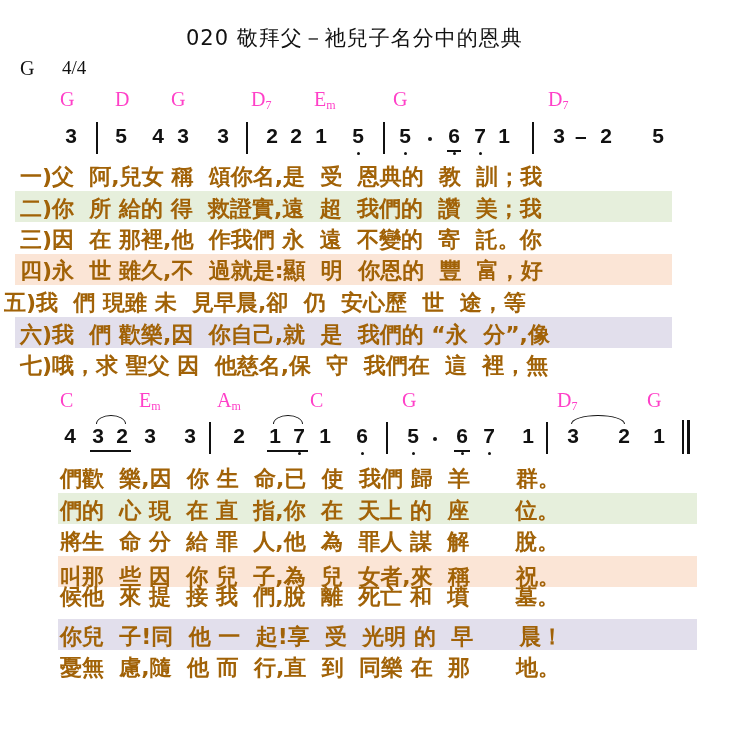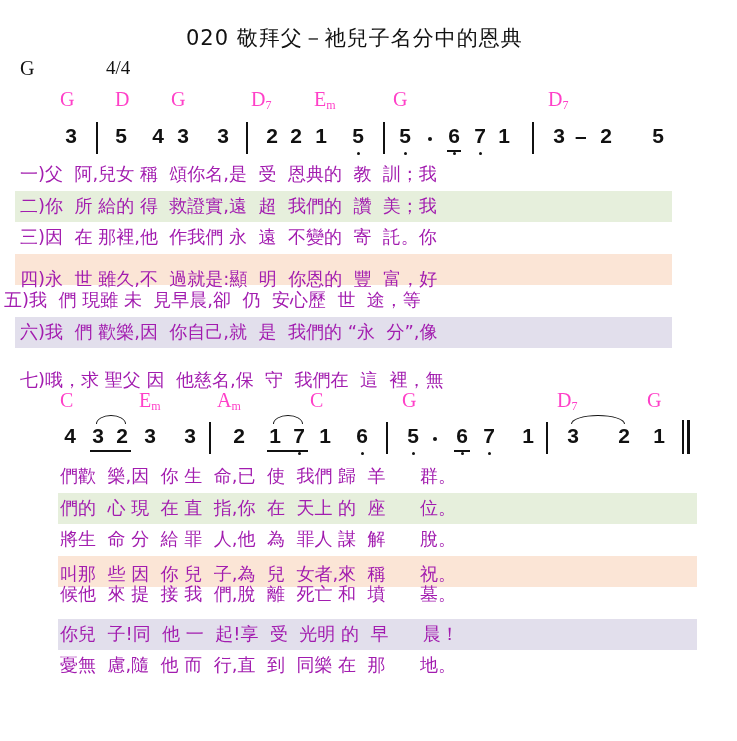--- a/index.html
+++ b/index.html
@@ -1,35 +1,35 @@
 <!DOCTYPE html>
 <html><head>
 <meta charset="utf-8">
 <style>
   html, body { margin:0; padding:0; background:#ffffff; }
   body { width:737px; height:741px; position:relative; overflow:hidden;
          font-family:"DejaVu Sans", sans-serif; color:#111; }
   .abs { position:absolute; }
   .title { left:186px; top:24px; font-size:21px; letter-spacing:1px; white-space:nowrap; color:#111; }
   .key { left:20px; top:57px; font-family:"Liberation Serif", serif; font-size:20px; }
-  .meter { left:62px; top:57px; font-family:"Liberation Serif", serif; font-size:19px;margin-left:44px; }
+  .meter { left:62px; top:57px; font-family:"Liberation Serif", serif; font-size:19px; }
   .chord { font-family:"Liberation Serif", serif; font-size:20px; color:#ff40c8; white-space:nowrap; }
   .chord sub { font-size:12px; vertical-align:-3px; }
   .note { font-family:"Liberation Sans", sans-serif; font-weight:bold; font-size:21px; width:14px; text-align:center; }
   .dot-below::after { content:""; position:absolute; left:6px; bottom:-7px; width:3px; height:3px; background:#111; border-radius:50%; }
   .dash { font-family:"Liberation Sans", sans-serif; font-weight:bold; font-size:21px; }
   .aug-dot { width:4px; height:4px; background:#111; border-radius:50%; }
   .bar { width:1.5px; background:#111; }
   .ulbar { height:1.5px; background:#111; }
   .tie { border:1.5px solid #111; border-bottom:none; border-radius:50% 50% 0 0 / 100% 100% 0 0; height:8px; }
   .hl { height:31px; }
   .hl.green { background:#e6efdc; }
   .hl.peach { background:#fbe5d6; }
   .hl.lav { background:#e2dfec; }
-  .lyric { font-family:"DejaVu Sans", sans-serif; font-size:18px; white-space:pre; color:#a21caf; letter-spacing:0px; font-weight:400; }
+  .lyric { font-family:"DejaVu Sans", sans-serif; font-size:22px; white-space:pre; color:#a16207; letter-spacing:0px; font-weight:700; }
 </style>
 </head>
 <body>
 
 <div class="abs title">020 敬拜父－祂兒子名分中的恩典</div>
 <div class="abs key">G</div>
 <div class="abs meter">4/4</div>
 
 <div id="sys1">
     <div class="abs chord" style="left: 60px; top: 88px;">G</div>
@@ -60,25 +60,25 @@
     <div class="abs bar" style="left: 96px; top: 122px; height: 32px;"></div>
     <div class="abs bar" style="left: 246px; top: 122px; height: 32px;"></div>
     <div class="abs bar" style="left: 383px; top: 122px; height: 32px;"></div>
     <div class="abs bar" style="left: 532px; top: 122px; height: 32px;"></div>
     <div class="abs ulbar" style="left: 447px; top: 150px; width: 14px;"></div>
     <div class="abs lyric" style="left: 20px; top: 162px;">一)父  阿,兒女 稱  頌你名,是  受  恩典的  教  訓；我</div>
     <div class="abs hl green" style="left: 15px; top: 190.5px; width: 657px;"></div>
     <div class="abs lyric" style="left: 20px; top: 193.5px; text-align: center;">二)你  所 給的 得  救證實,遠  超  我們的  讚  美；我</div>
     <div class="abs lyric" style="left: 20px; top: 225px;">三)因  在 那裡,他  作我們 永  遠  不變的  寄  託。你</div>
     <div class="abs hl peach" style="left: 15px; top: 253.5px; width: 657px;"></div>
-    <div class="abs lyric" style="left: 20px; top: 267px;">四)永  世 雖久,不  過就是:顯  明  你恩的  豐  富，好</div>
+    <div class="abs lyric" style="left: 20px; top: 256px;">四)永  世 雖久,不  過就是:顯  明  你恩的  豐  富，好</div>
     <div class="abs lyric" style="left: 4px; top: 288px;">五)我  們 現雖 未  見早晨,卻  仍  安心歷  世  途，等</div>
     <div class="abs hl lav" style="left: 15px; top: 316.5px; width: 657px;"></div>
     <div class="abs lyric" style="left: 20px; top: 319.5px;">六)我  們 歡樂,因  你自己,就  是  我們的 “永  分”,像</div>
-    <div class="abs lyric" style="left: 20px; top: 368px;">七)哦，求 聖父 因  他慈名,保  守  我們在  這  裡，無</div>
+    <div class="abs lyric" style="left: 20px; top: 351px;">七)哦，求 聖父 因  他慈名,保  守  我們在  這  裡，無</div>
   </div>
 <div id="sys2">
     <div class="abs chord" style="left: 60px; top: 389px;">C</div>
     <div class="abs chord" style="left: 139px; top: 389px;">E<sub>m</sub></div>
     <div class="abs chord" style="left: 217px; top: 389px;">A<sub>m</sub></div>
     <div class="abs chord" style="left: 310px; top: 389px;">C</div>
     <div class="abs chord" style="left: 402px; top: 389px;">G</div>
     <div class="abs chord" style="left: 557px; top: 389px;">D<sub>7</sub></div>
     <div class="abs chord" style="left: 647px; top: 389px;">G</div>
     <div class="abs note" style="left: 63px; top: 424px;">4</div>

